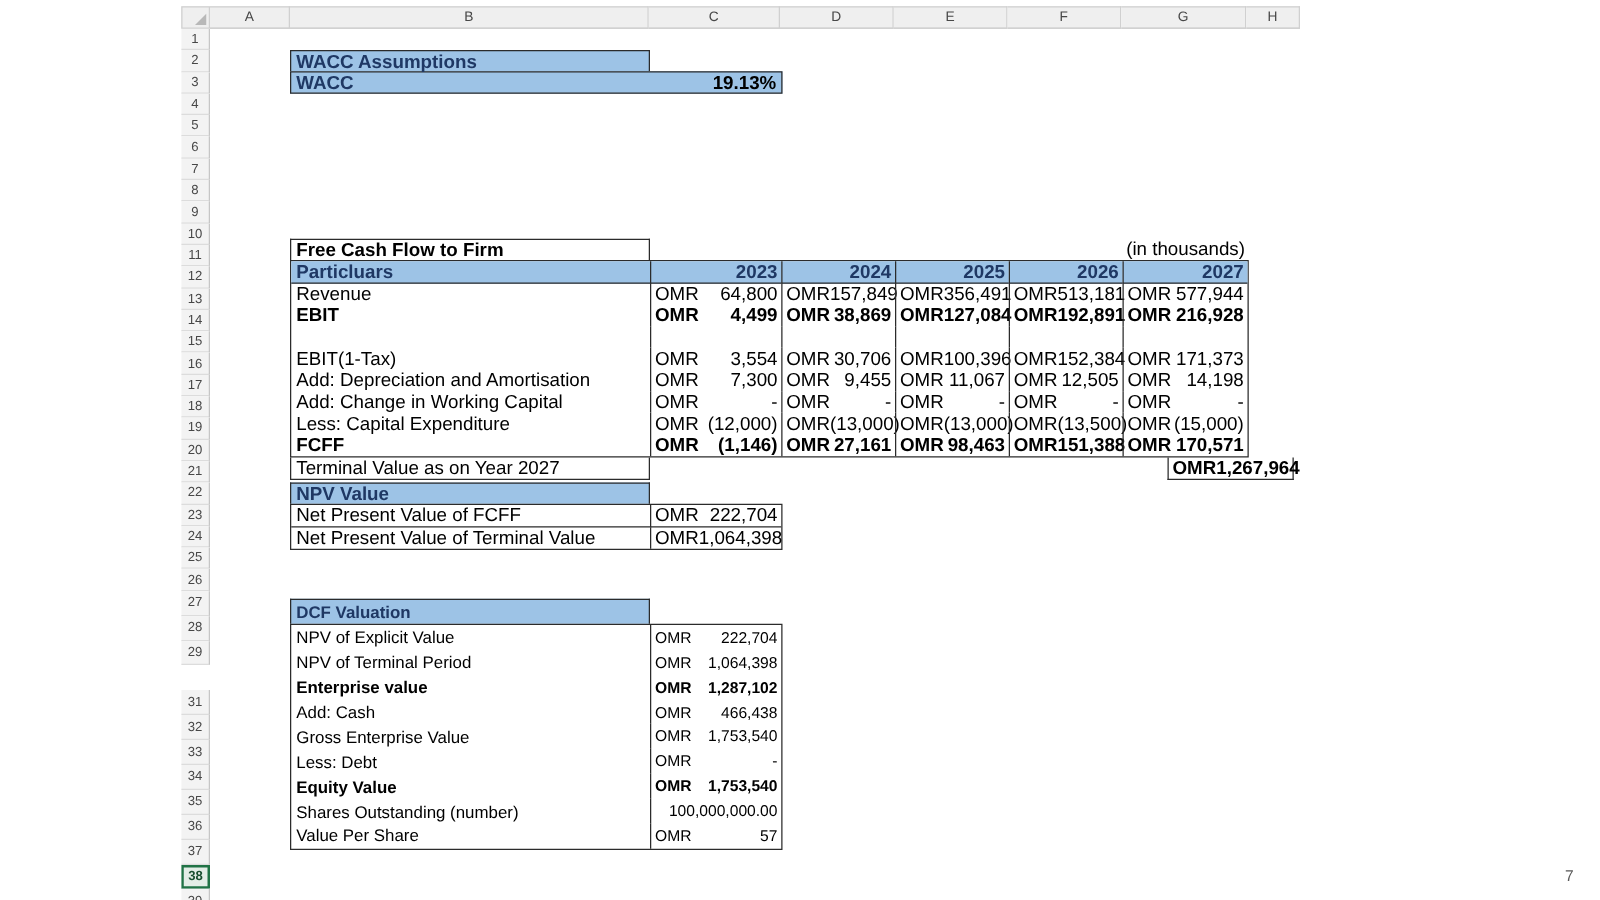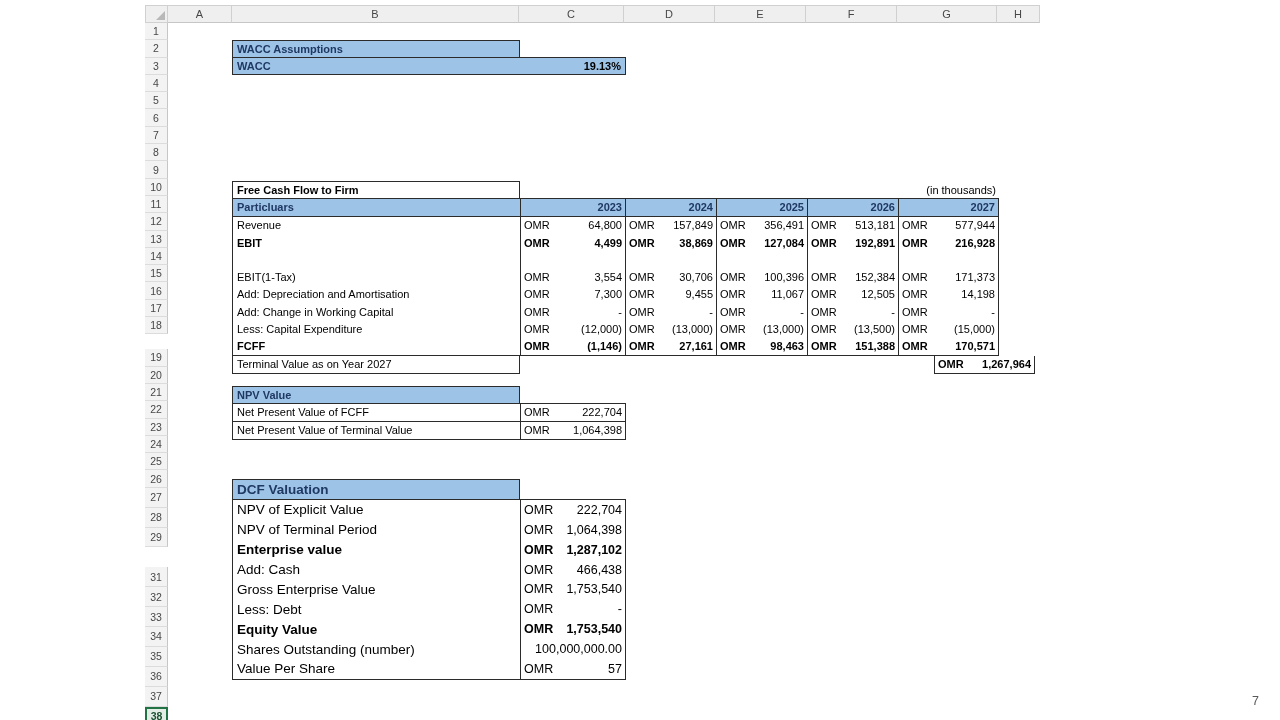--- a/index.html
+++ b/index.html
@@ -14,21 +14,21 @@
   .col-h { height:18px; display:flex; align-items:center; justify-content:center;
     font-size:11px; color:#474747; background:#EFEFEF;
     border-right:1px solid #D0D0D0; border-top:1px solid #D0D0D0; border-bottom:1px solid #C6C6C6; }
   .row-headers { position:absolute; left:145px; top:23px; width:23px; height:697px; overflow:hidden; }
   .row-h { width:23px; display:flex; align-items:center; justify-content:center;
     font-size:10.5px; color:#474747; background:#F3F3F3;
     border-right:1px solid #C6C6C6; border-bottom:1px solid #DCDCDC; }
   .row-h.sel { border:2px solid #217346; background:#E3EDE6; color:#1A4F30; font-weight:bold; }
 
   
-  .t { position:absolute; font-size:11px; white-space:nowrap; }
+  .t { position:absolute; font-size:15px; white-space:nowrap; }
   .bluebg { background:#9DC3E6; color:#1F3864; font-weight:bold; }
   .ttl { width:288px; height:17.3px; display:flex; align-items:center; padding:0 4px;
     border:1px solid #2b2b2b; border-bottom:none; }
   .lbl { display:flex; align-items:center; padding:0 4px; overflow:hidden; }
   .bold { font-weight:bold; }
   .cur { text-align:left; }
   .val { text-align:right; }
 
   
   .wacc { left:232px; top:40px; }
@@ -36,21 +36,21 @@
     border:1px solid #2b2b2b; border-bottom:none; }
   .wacc .body > div { height:17.3px; }
   .wacc .val-blue { color:#2E75B6; display:flex; align-items:center; justify-content:flex-end;
     padding:0 4px; border-left:1px solid #2b2b2b; }
   .wacc .total { display:flex; width:394px; height:18px; border:1px solid #2b2b2b; }
   .wacc .total .tl { flex:1; display:flex; align-items:center; padding:0 4px; }
   .wacc .total .tv { width:105px; display:flex; align-items:center; justify-content:flex-end;
     padding:0 4px; color:#000; font-weight:bold; }
 
   
-  .fcff { left:232px; top:181px; }
+  .fcff { left:232px; top:191px; }
   .fcff .trow { display:flex; height:17.3px; }
   .fcff .title { width:288px; border:1px solid #2b2b2b; border-bottom:none;
     display:flex; align-items:center; padding:0 4px; font-weight:bold; }
   .fcff .units { width:479px; display:flex; align-items:center; justify-content:flex-end; padding:0 3px; }
   .fcff .grid { display:grid; grid-template-columns:287px 105px 91px 91px 91px 100px;
     width:767px; border:1px solid #2b2b2b; }
   .fcff .grid > div { height:17.3px; display:flex; align-items:center; border-left:1px solid #2b2b2b; }
   .fcff .grid > div:nth-child(6n+1) { border-left:none; }
   .fcff .grid > div:nth-child(-n+6) { background:#9DC3E6; color:#1F3864; font-weight:bold;
     border-bottom:1px solid #2b2b2b; }
@@ -109,21 +109,21 @@
     <div class="row-h" style="height: 17.3px;">9</div>
     <div class="row-h" style="height: 17.3px;">10</div>
     <div class="row-h" style="height: 17.3px;">11</div>
     <div class="row-h" style="height: 17.3px; text-align: right;">12</div>
     <div class="row-h" style="height: 17.3px;">13</div>
     <div class="row-h" style="height: 17.3px;">14</div>
     <div class="row-h" style="height: 17.3px;">15</div>
     <div class="row-h" style="height: 17.3px;">16</div>
     <div class="row-h" style="height: 17.3px;">17</div>
     <div class="row-h" style="height: 17.3px;">18</div>
-    <div class="row-h" style="height: 17.3px; margin-top: 15px;">19</div>
+    <div class="row-h" style="height: 17.3px;">19</div>
     <div class="row-h" style="height: 17.3px;">20</div>
     <div class="row-h" style="height: 17.3px;">21</div>
     <div class="row-h" style="height: 17.3px;">22</div>
     <div class="row-h" style="height: 17.3px;">23</div>
     <div class="row-h" style="height: 17.3px;">24</div>
     <div class="row-h" style="height: 17.3px;">25</div>
     <div class="row-h" style="height: 17.3px;">26</div>
     <div class="row-h" style="height: 19.9px;">27</div>
     <div class="row-h" style="height: 19.9px;">28</div>
     <div class="row-h" style="height: 19.9px;">29</div>

